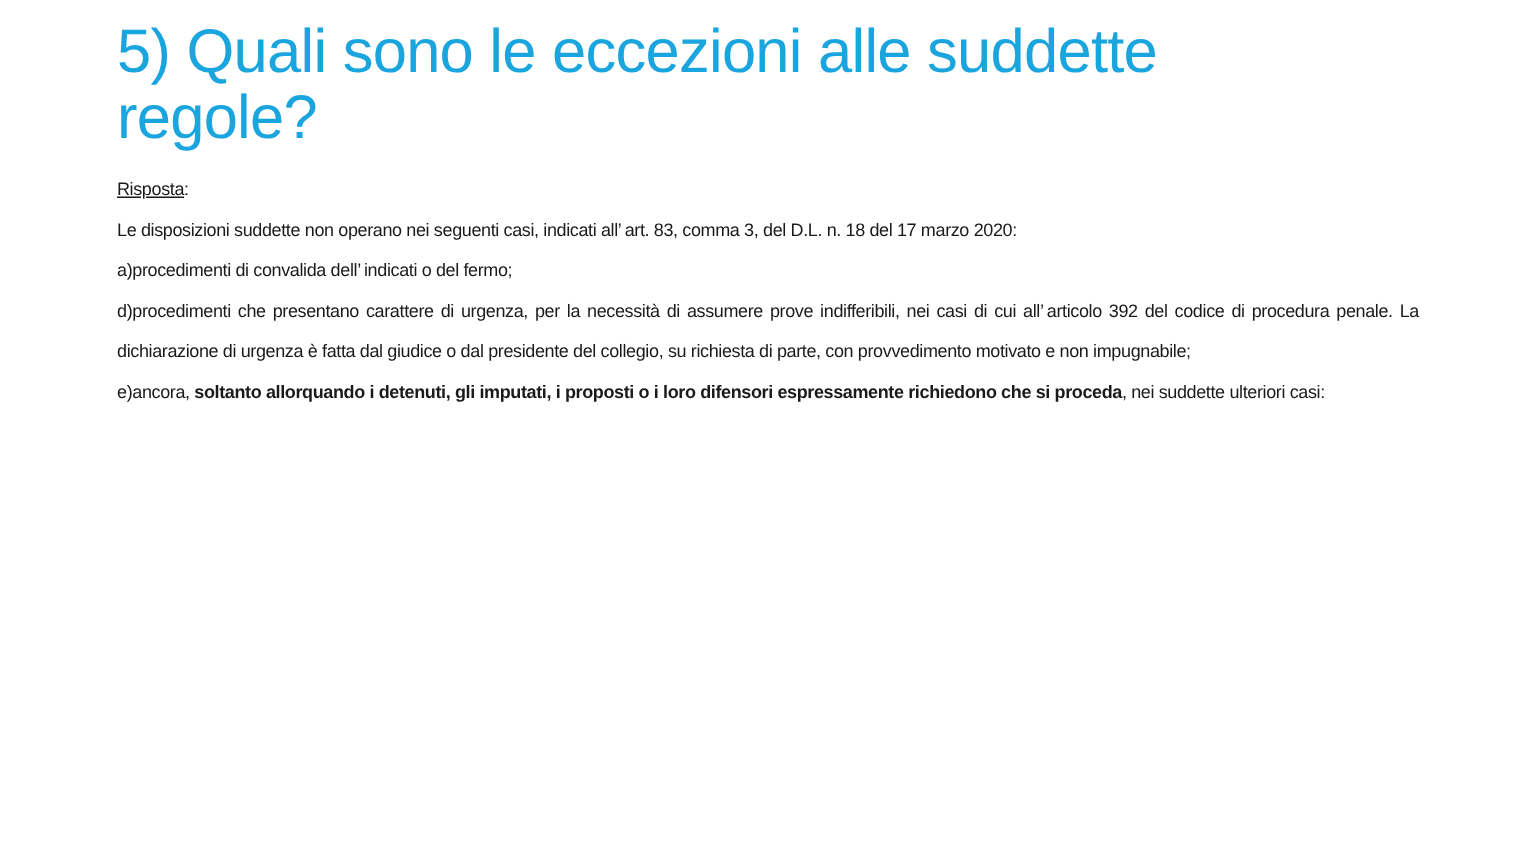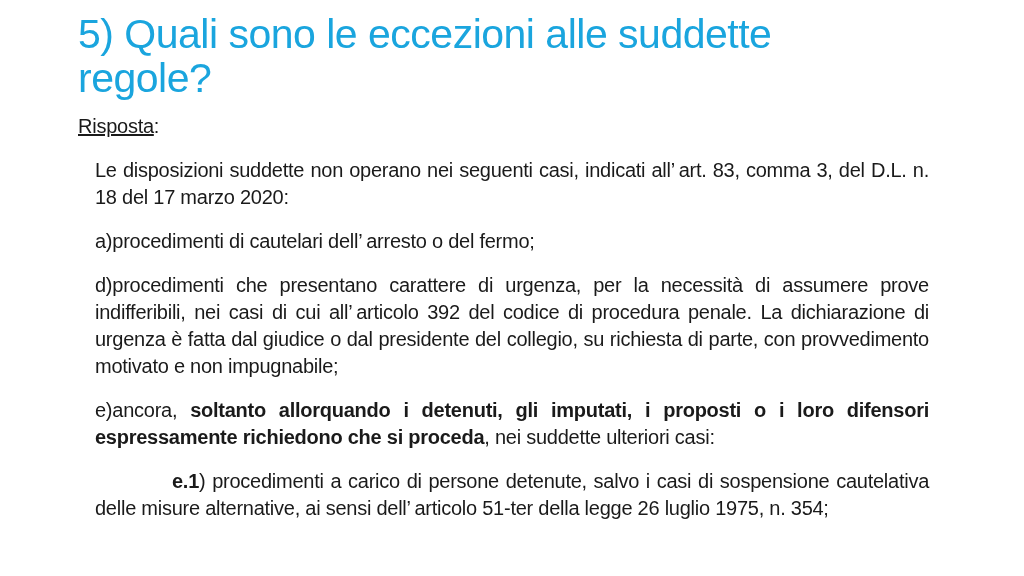--- a/index.html
+++ b/index.html
@@ -23,51 +23,50 @@
   }
   .title {
     font-weight: 400;
     font-size: 41px;
     line-height: 1.08;
     letter-spacing: -0.5px;
     margin: 6px 0 12px 0;
     max-width: 820px;
   }
   .body-text {
-    font-size: 20px;
+    font-size: 12px;
     line-height: 27px;
     letter-spacing: -0.25px;
   }
   .risposta-line {
     margin: 0;
   }
   .risposta-line .u {
     text-decoration: underline;
   }
   p.para {
-    margin: 17px;
+    margin: 0;
     text-align: justify;
   }
   p.para.indent {
     text-indent: 77px;
   }
   p.para b {
     font-weight: 700;
   }
 </style>
 </head>
 <body>
 
 <div class="slide">
   <h1 class="title" style="color: rgb(26, 165, 222);">5) Quali sono le eccezioni alle suddette regole?</h1>
 
   <div class="body-text" style="color: rgb(26, 26, 26);">
     <p class="risposta-line"><span class="u">Risposta</span><span>:</span></p>
 
     <div id="paragraphs">
         <p class="para"><span>Le disposizioni suddette non operano nei seguenti casi, indicati all’ art. 83, comma 3, del D.L. n. 18 del 17 marzo 2020:</span></p>
-        <p class="para"><span>a)procedimenti di cautelari dell’ arresto o del fermo;</span></p>
+        <p class="para"><span>a)procedimenti di convalida dell’ indicati o del fermo;</span></p>
         <p class="para"><span>d)procedimenti che presentano carattere di urgenza, per la necessità di assumere prove indifferibili, nei casi di cui all’ articolo 392 del codice di procedura penale. La dichiarazione di urgenza è fatta dal giudice o dal presidente del collegio, su richiesta di parte, con provvedimento motivato e non impugnabile;</span></p>
         <p class="para"><span>e)ancora, </span><b>soltanto allorquando i detenuti, gli imputati, i proposti o i loro difensori espressamente richiedono che si proceda</b><span>, nei suddette ulteriori casi:</span></p>
-        <p class="para indent"><b>e.1</b><span>) procedimenti a carico di persone detenute, salvo i casi di sospensione cautelativa delle misure alternative, ai sensi dell’ articolo 51-ter della legge 26 luglio 1975, n. 354;</span></p>
       </div>
   </div>
 </div>
 
 </body></html>

